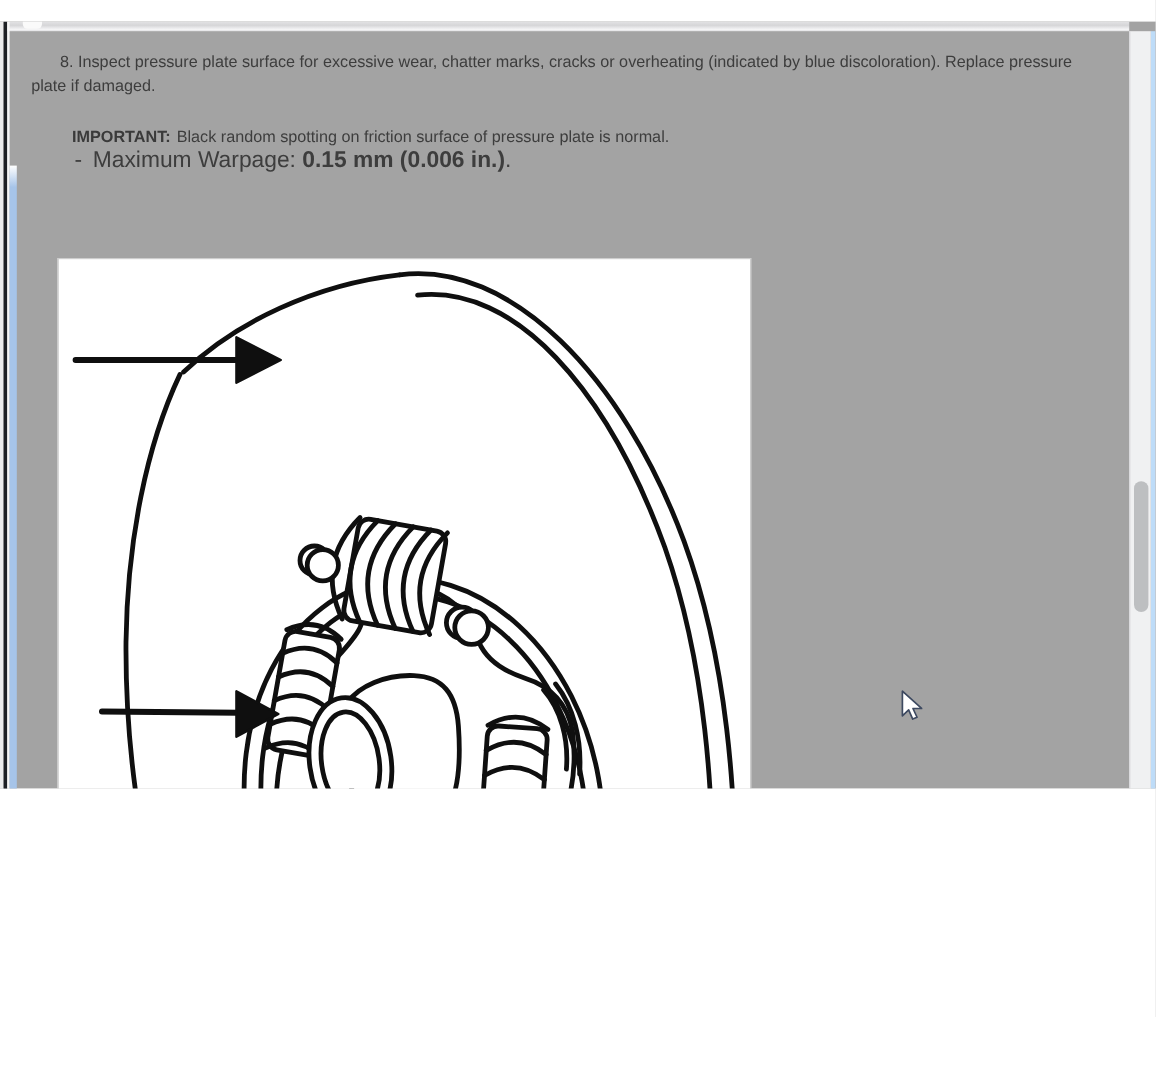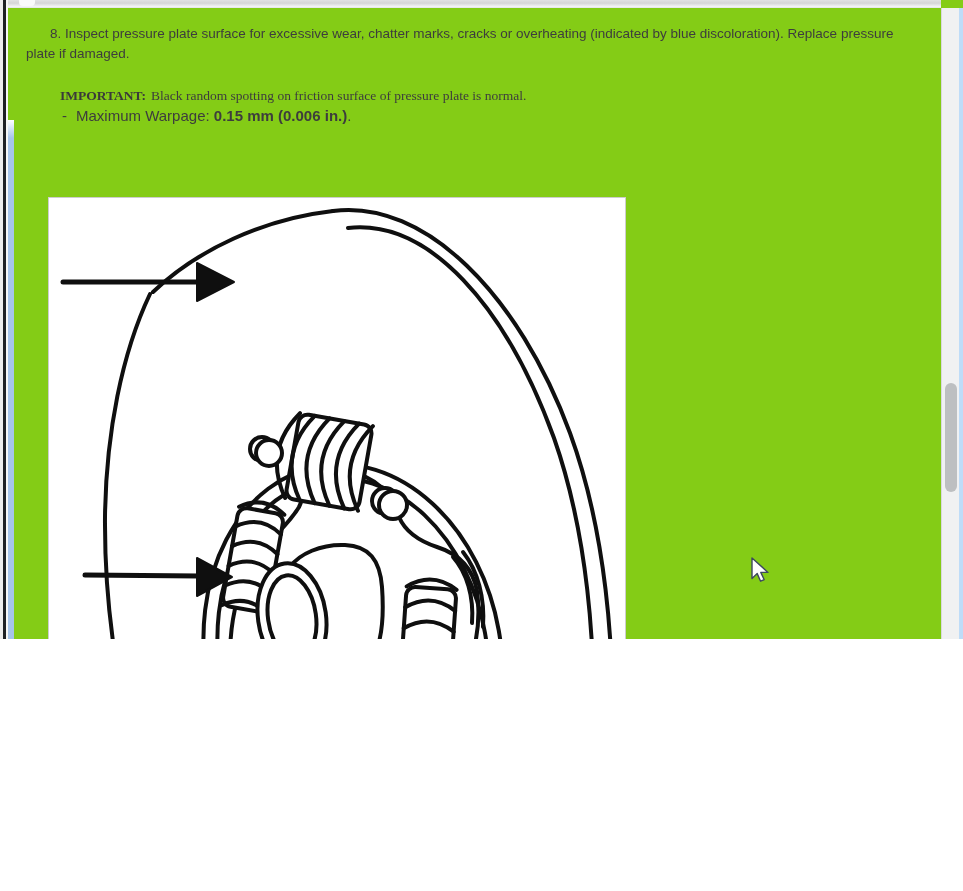--- a/index.html
+++ b/index.html
@@ -4,21 +4,21 @@
 <style>
   :root{
     --text:#3d3d3d; --ink:#0f0f0f; --blue_band:#a6c4e9; --right_edge:#bedcf8;
     --bar_top_line:#7099c8; --bar_light:#cfe2f6; --bar_mid:#aecdec; --bar_lower_line:#86abd6;
     --frame_dark:#1e2024; --scroll_track:#f0f1f2; --scroll_thumb:#bdbfc1; --scroll_border:#d9d9db;
     --figure_border:#cdcdcd; --cursor_outline:#3d4960;
   }
   *{box-sizing:border-box;margin:0;padding:0}
   html,body{width:963px;height:891px;overflow:hidden;background:#fff;
     font-family:"Liberation Sans","DejaVu Sans",sans-serif;color:var(--text);}
-  .stage{position:absolute;left:0;top:0;width:963px;height:639px;overflow:hidden;background:#84cc16;}
+  .stage{position:absolute;left:0;top:18px;width:963px;height:639px;overflow:hidden;background:#a3a3a3;}
 
   
   .top-strip{position:absolute;left:6px;top:0;width:935px;height:8px;
     background:linear-gradient(#e2e2e4,#d6d6d8 45%,#ececee 80%,#f7f7f8);
     border-bottom:1px solid #e8e8ea;}
   .top-strip .tab-notch{position:absolute;left:13px;top:0;width:16px;height:6px;background:#fafafa;border-radius:0 0 4px 4px;}
 
   
   .edge-outerlight{position:absolute;left:0;top:0;width:3px;height:891px;background:#ececec;}
   .edge-dark{position:absolute;left:3px;top:0;width:3px;height:891px;background:var(--frame_dark);}
@@ -38,25 +38,25 @@
   .scrollbar{position:absolute;left:941px;top:8px;width:18px;height:867px;
     background:var(--scroll_track);border-left:1px solid var(--scroll_border);z-index:30;}
   .scroll-thumb{position:absolute;left:3px;top:375px;width:12px;height:109px;
     background:var(--scroll_thumb);border-radius:6px;}
   .scroll-down{position:absolute;left:0;bottom:6px;width:18px;text-align:center;
     font-size:9px;line-height:9px;color:#7f7f7f;user-select:none;}
 
   
   .content{position:absolute;left:0;top:8px;width:941px;}
   .para8{margin:16px 47px 0 26px;text-indent:24px;font-size:13.5px;line-height:20px;}
-  .important{margin:22px 40px 0 60px;font-size:13.5px;line-height:20px;font-family:Liberation Serif, serif;}
+  .important{margin:22px 40px 0 60px;font-size:13.5px;line-height:20px;}
   .important b{color:#3a3a3a}
   .important .imp-text{margin-left:5px;}
   .para9{margin:21px 40px 0 50px;font-size:13.5px;line-height:20px;}
-  .sub9{margin:0 40px 0 62px;font-size:15px;line-height:20px;}
+  .sub9{margin:0 40px 0 62px;font-size:19px;line-height:20px;}
   .sub9 .dash{margin-right:9px;}
 
   .figure-box{position:absolute;left:48px;top:197px;width:578px;height:700px;
     border:1px solid var(--figure_border);background:#fff;overflow:hidden;z-index:5;}
   .figure-box svg{display:block}
 
   .drawing-stroke{fill:none;stroke:var(--ink);stroke-width:4;stroke-linecap:round;stroke-linejoin:round;}
   .drawing-fillwhite{fill:#ffffff;stroke:var(--ink);stroke-width:4;stroke-linejoin:round;}
   .arrow-head{fill:var(--ink);stroke:var(--ink);stroke-width:2;stroke-linejoin:round;}
   .arrow-shaft{fill:none;stroke:var(--ink);stroke-width:5;stroke-linecap:round;}

